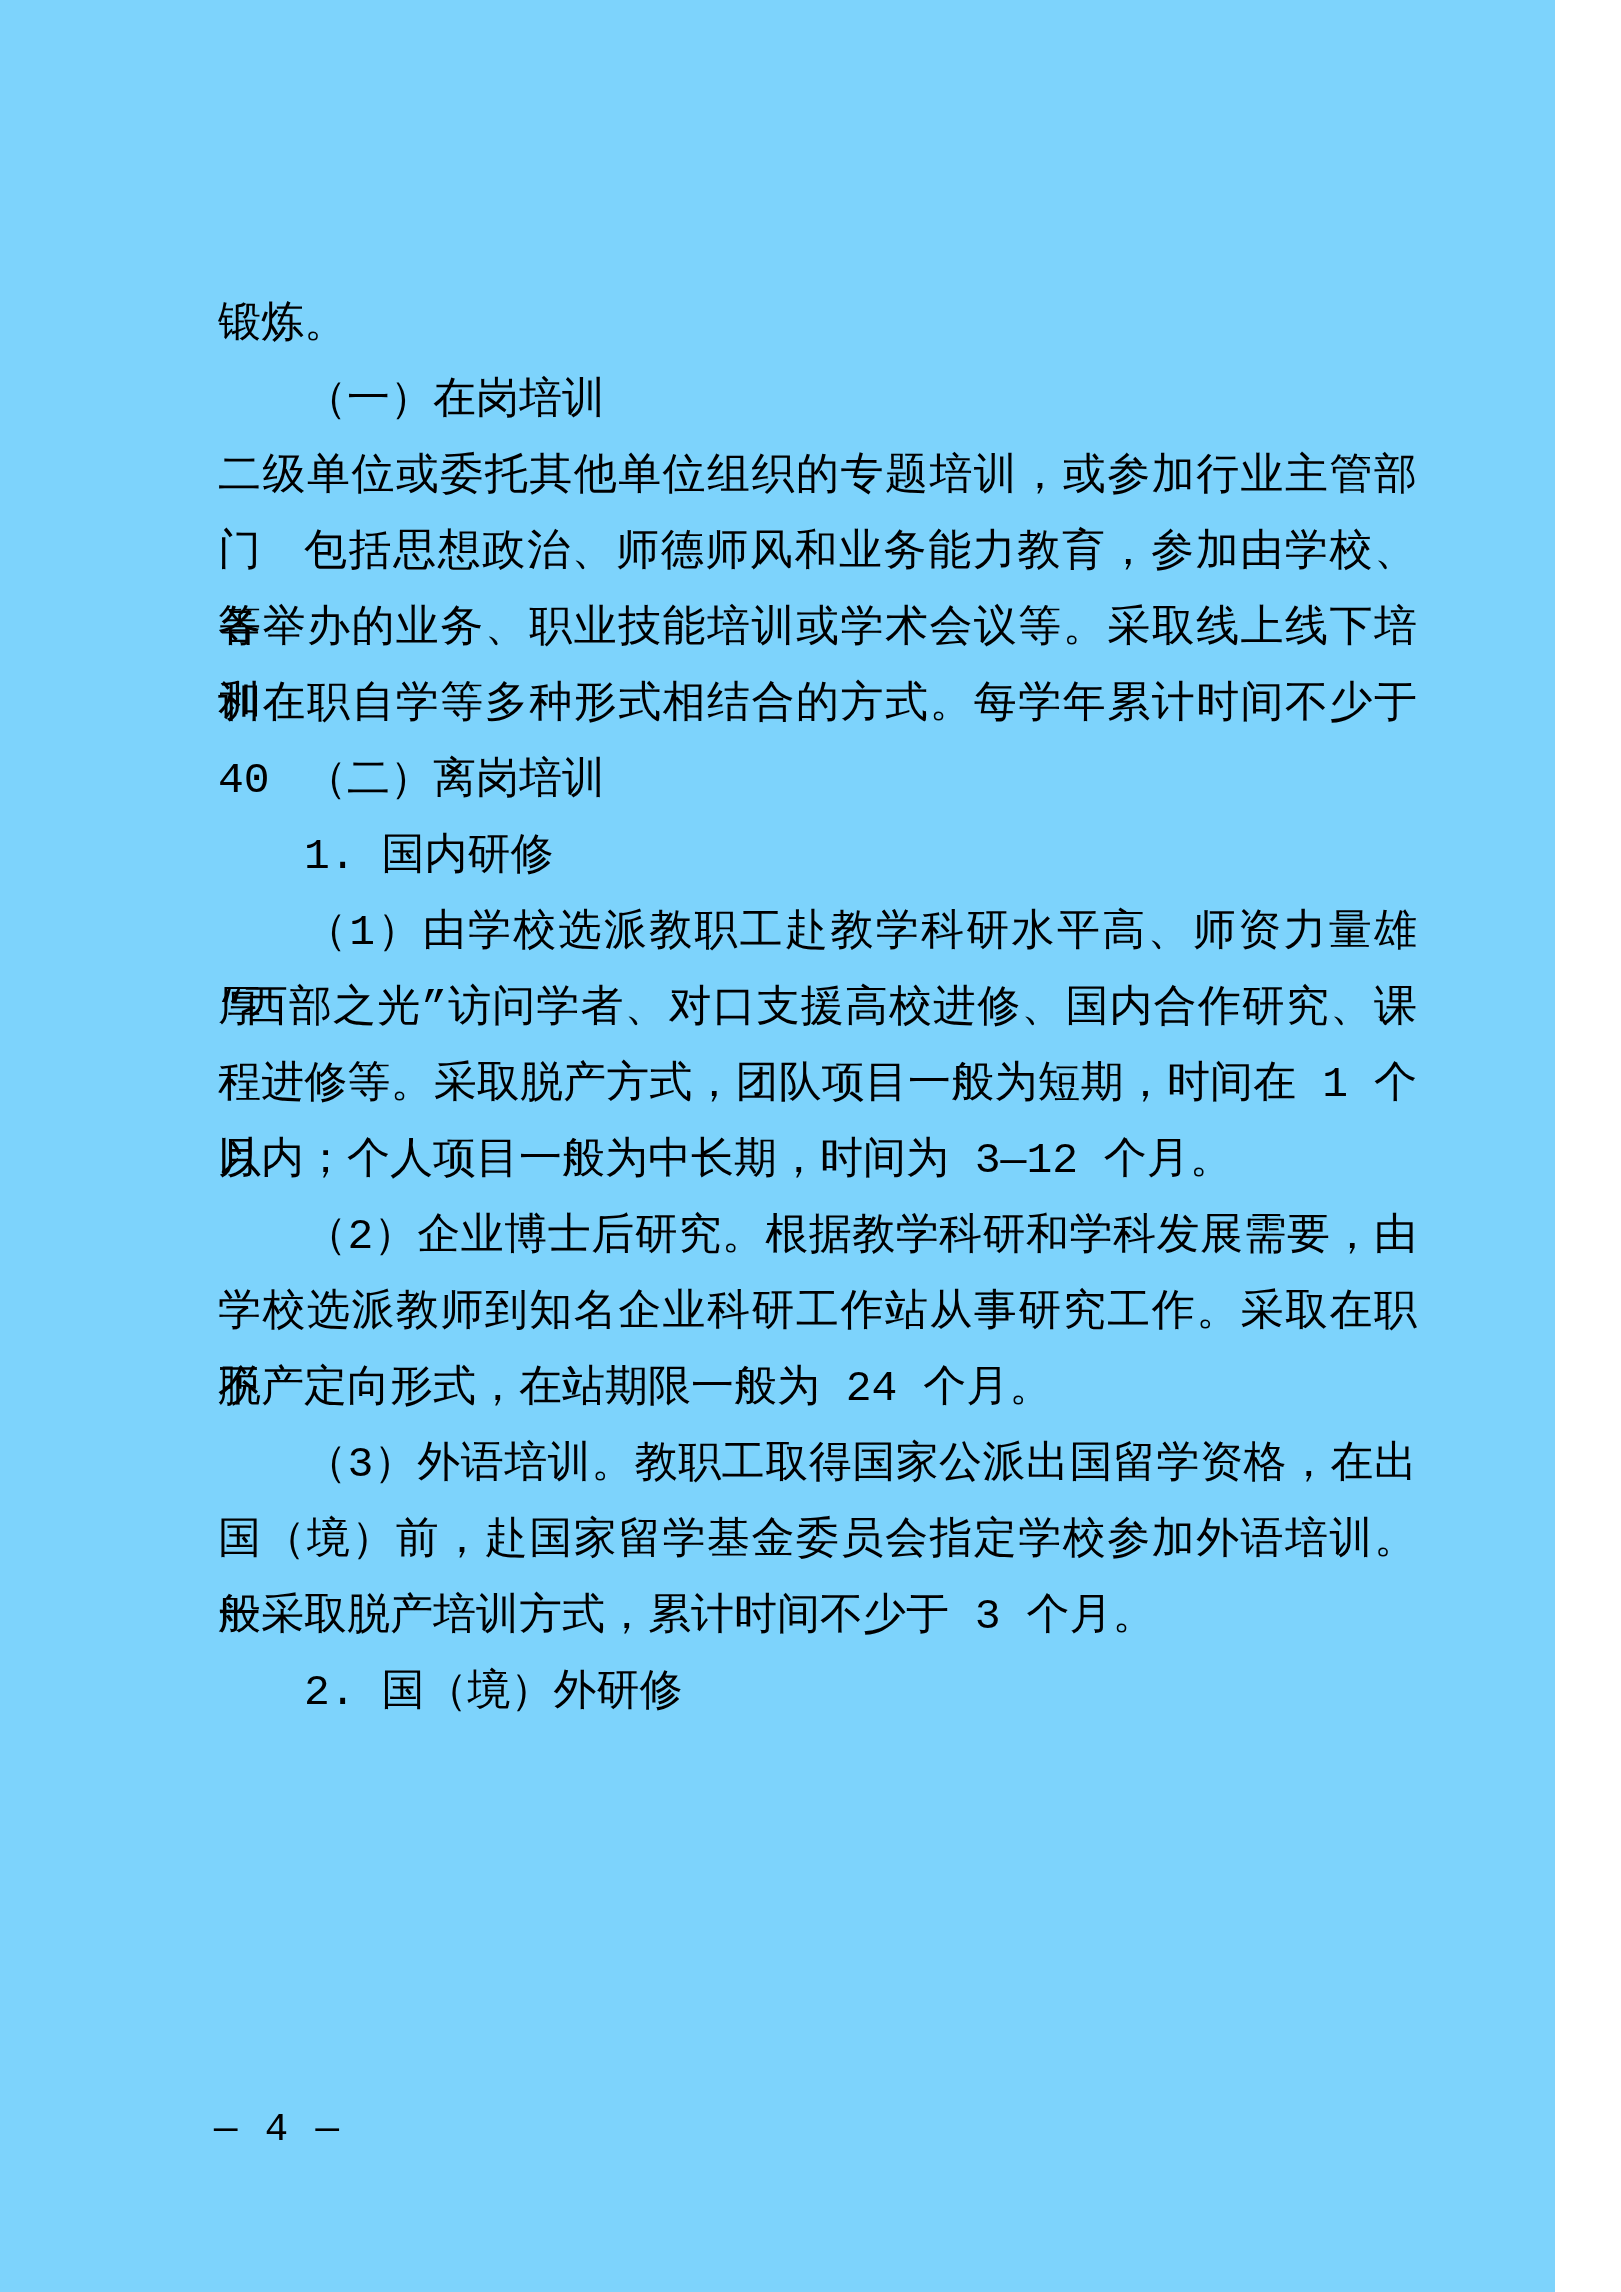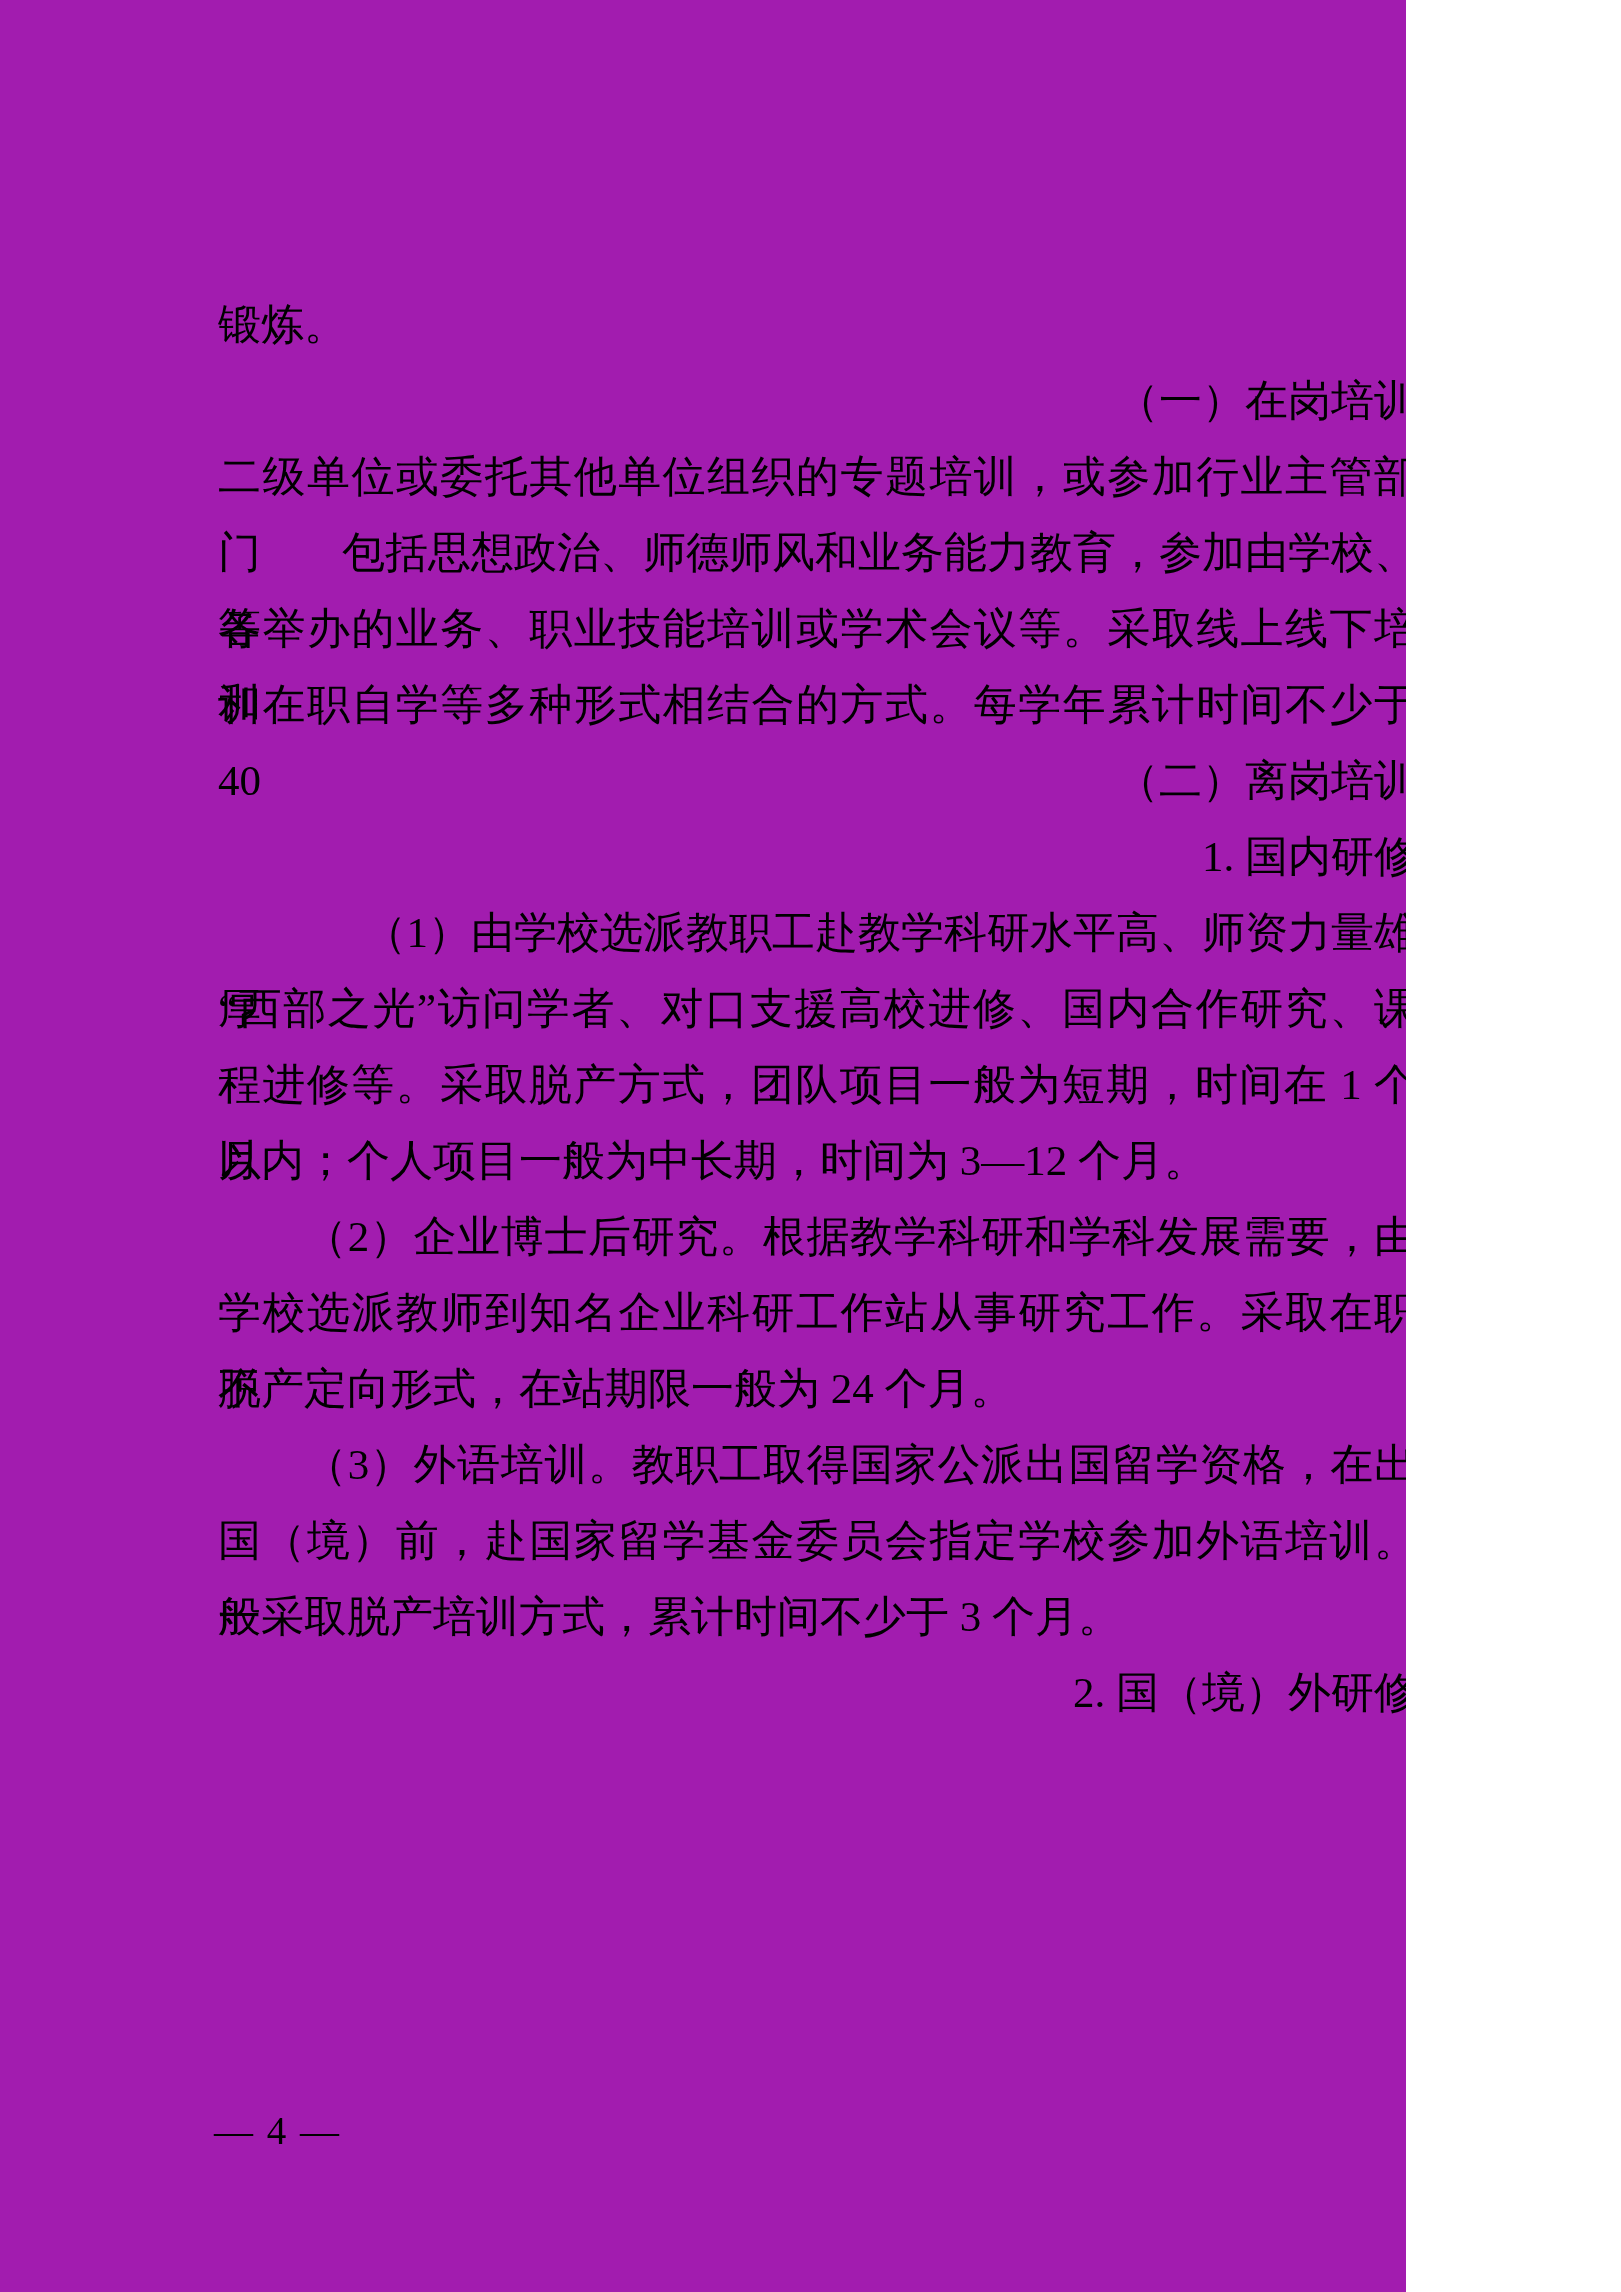--- a/index.html
+++ b/index.html
@@ -2,25 +2,25 @@
 <html><head>
 <meta charset="utf-8">
 <style>
   html, body {
     margin: 0;
     padding: 0;
     background: #ffffff;
   }
   .page {
     position: relative;
-    width: 1406px;
+    width: 1555px;
     height: 2293px;
-    background: #a21caf;
+    background: #7dd3fc;
     color: #000000;
-    font-family: Liberation Serif, serif;
+    font-family: Liberation Mono, monospace;
     overflow: hidden;
   }
   .content {
     position: absolute;
     left: 218px;
     top: 287px;
     width: 1199px;
   }
   .line {
     height: 76px;
@@ -30,21 +30,20 @@
     text-align: left;
     letter-spacing: 0px;
   }
   .line.just {
     white-space: normal;
     text-align: justify;
     text-align-last: justify;
   }
   .line.ind {
     text-indent: 86px;
-    text-align: right;
   }
   .footer {
     position: absolute;
     left: 214px;
     top: 2109px;
     height: 43px;
     line-height: 43px;
     font-size: 39px;
     letter-spacing: 2px;
     color: #000000;

